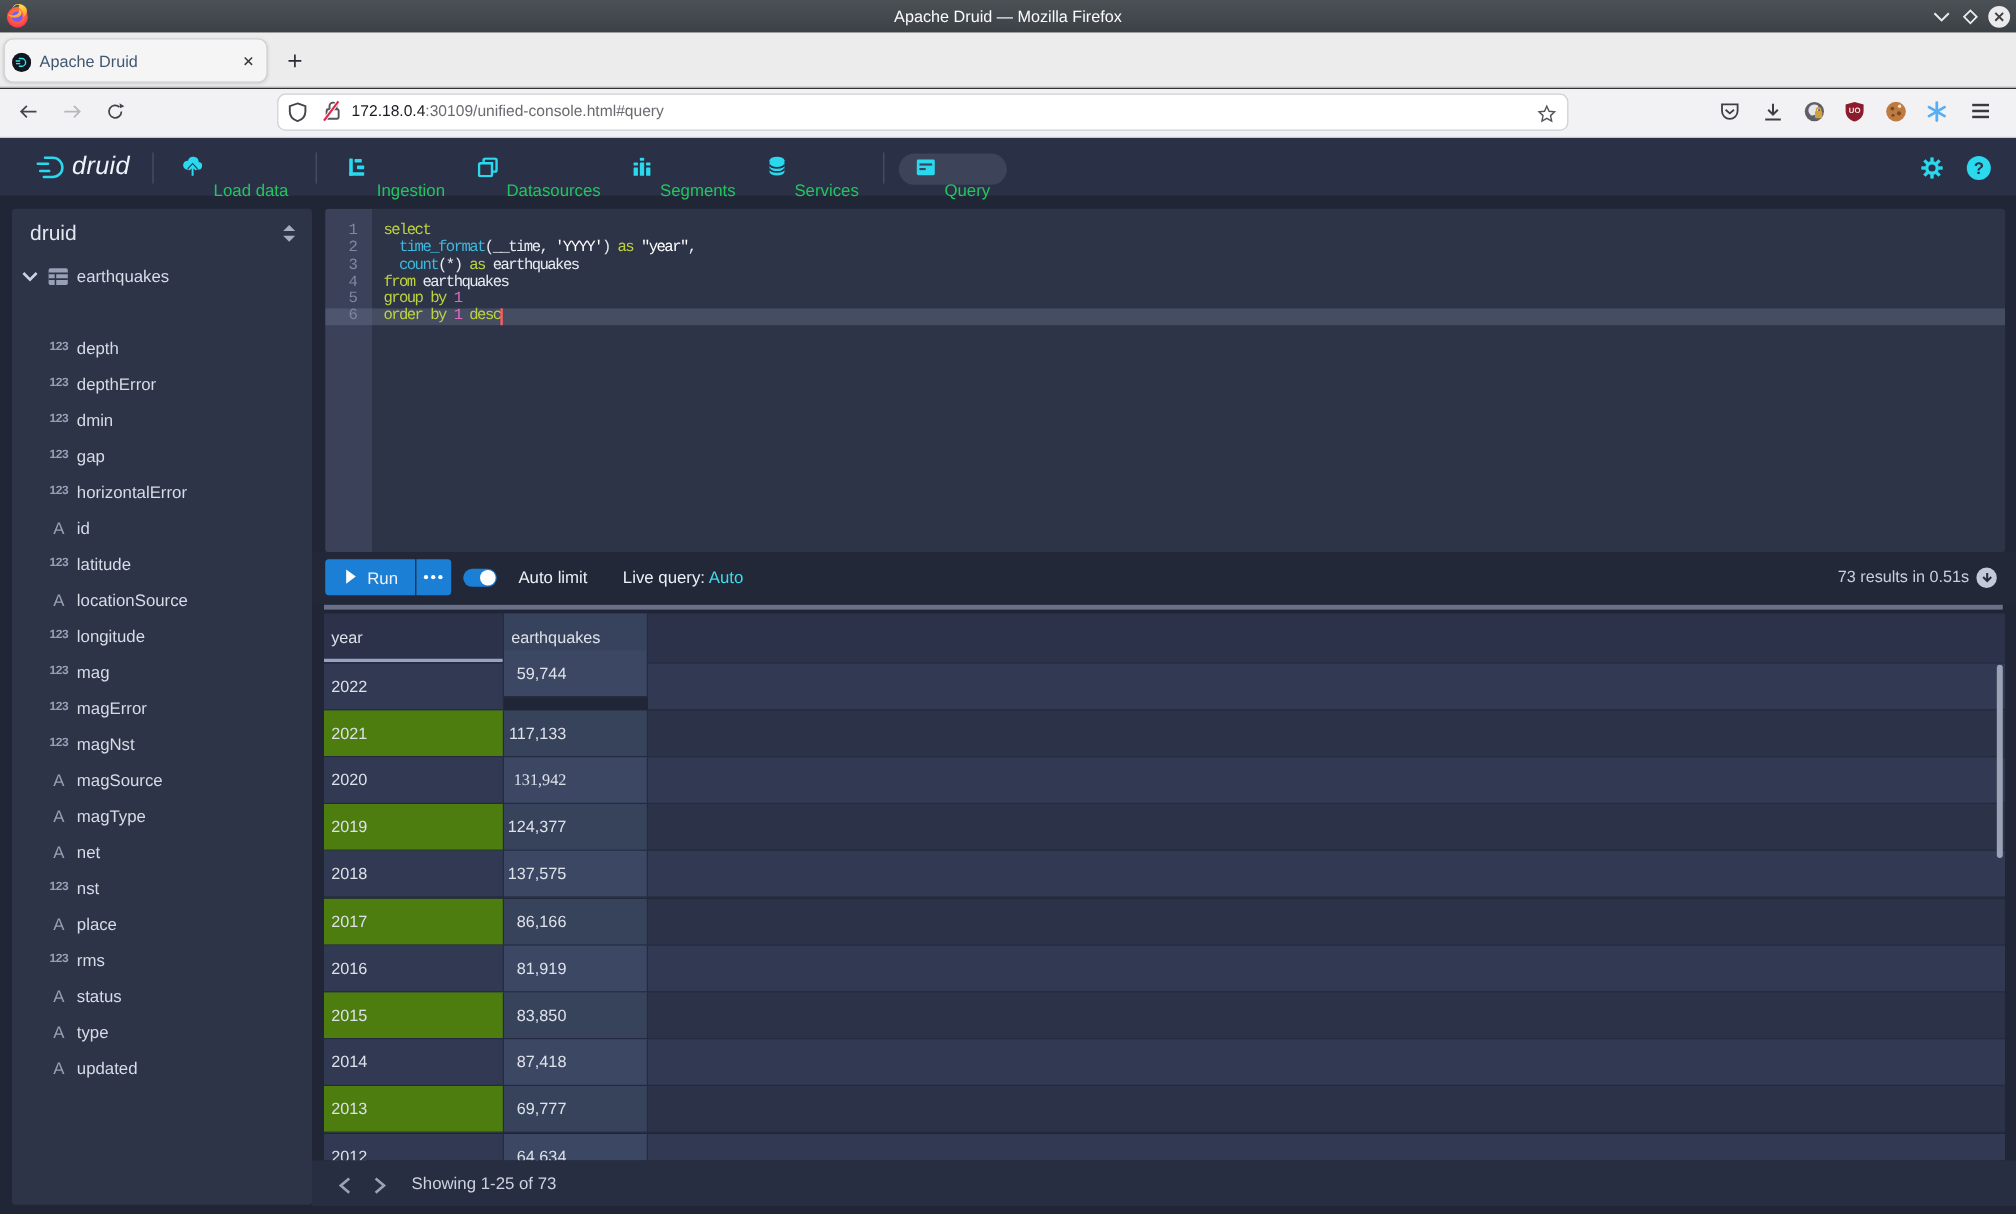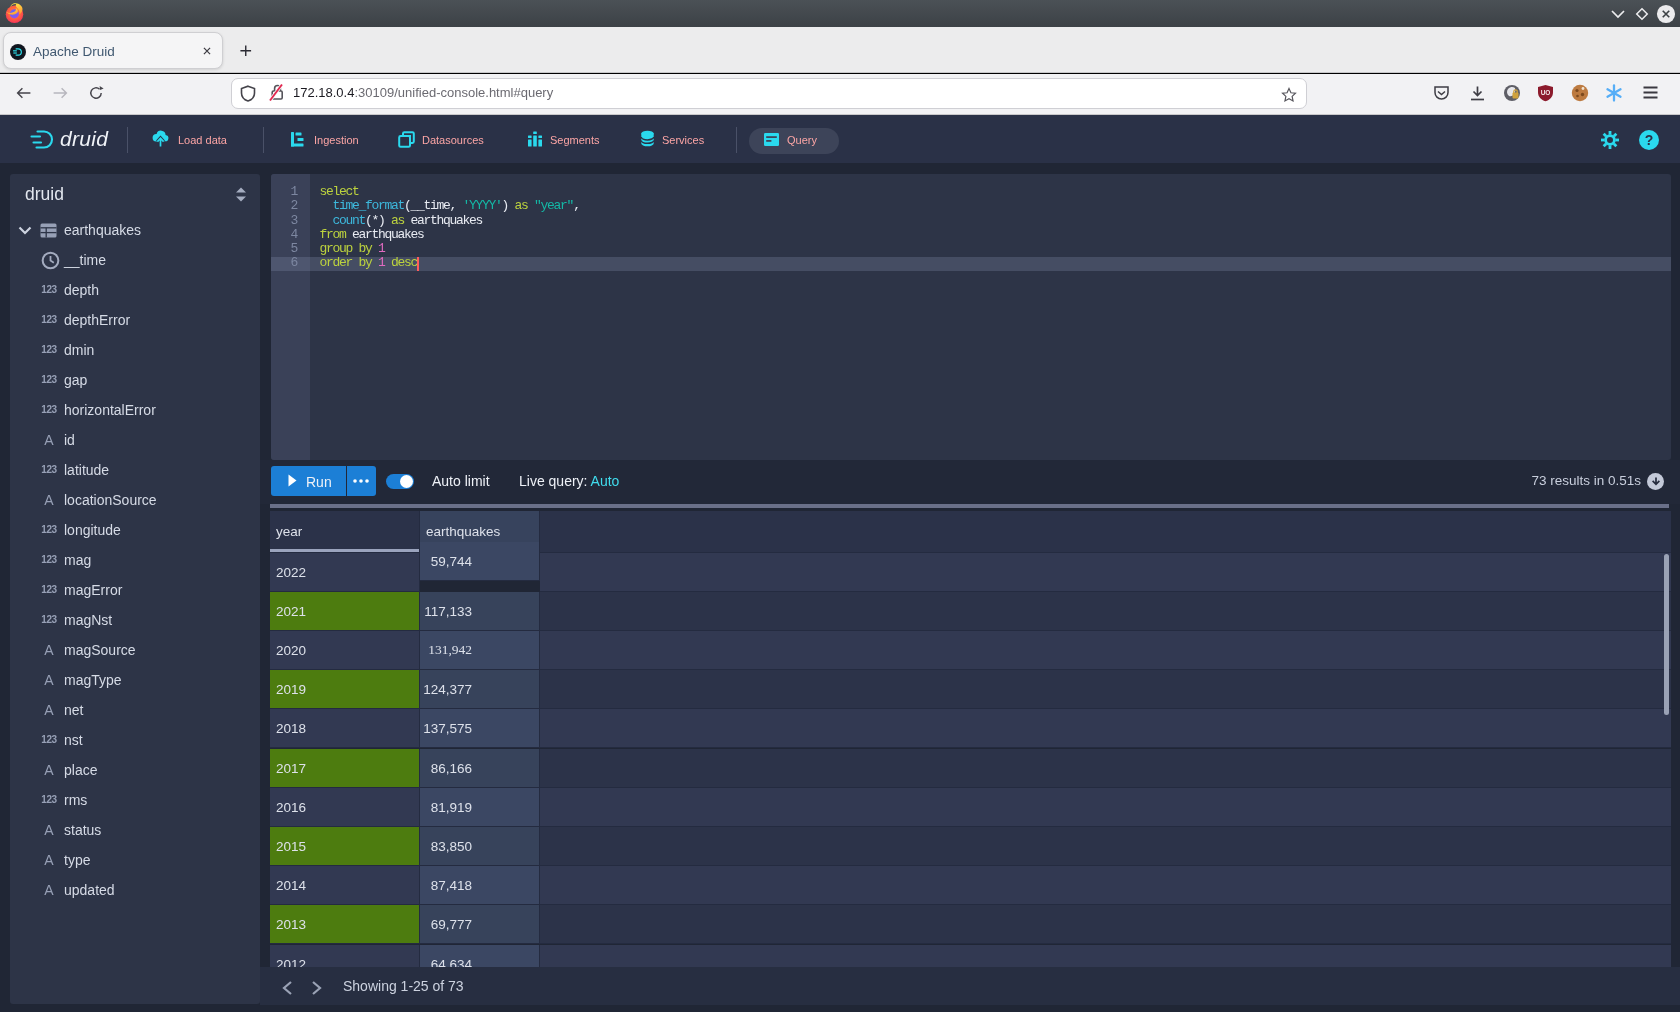--- a/index.html
+++ b/index.html
@@ -13,41 +13,41 @@
   #tabbar{left:0;top:27px;width:1680px;height:46px;background:#ececed;border-bottom:1px solid #c6c6c8;box-sizing:border-box;}
   #tab{left:3px;top:32px;width:220px;height:37px;background:#f5f5f6;border:1px solid #cfcfd2;box-sizing:border-box;border-radius:8px;box-shadow:0 1px 3px rgba(0,0,0,.12);}
   #tabtitle{left:33px;top:44px;font-size:13.5px;color:#405870;}
   #urlbar{left:0;top:74px;width:1680px;height:41px;background:#f2f2f4;border-bottom:1px solid #c9c8ca;box-sizing:border-box;}
   #urlfield{left:231px;top:78px;width:1074px;height:29px;background:#ffffff;
             border:1px solid #cfcfd4;border-radius:7px;}
   .urltext{top:85px;font-size:13px;}
   
   #page{left:0;top:115px;width:1680px;height:897px;background:#202635;}
   #dheader{left:0;top:115px;width:1680px;height:48px;background:#2a3147;}
-  .nav{top:130px;height:20px;line-height:20px;font-size:11px;color:#fca5a5;}
+  .nav{top:148px;height:20px;line-height:20px;font-size:14px;color:#22c55e;}
   .nsep{top:127px;width:1px;height:26px;background:#4a5168;}
   #qpill{left:749px;top:128px;width:90px;height:26px;background:#3d4459;border-radius:14px;}
   
   #sidebar{left:10px;top:174px;width:250px;height:830px;background:#2d3447;border-radius:3px;}
   #sbtitle{left:25px;top:184px;font-size:17.5px;color:#e3e7ef;}
   .srow{left:10px;width:250px;height:30px;}
   .slbl{position:absolute;left:54px;top:50%;transform:translateY(-50%);font-size:14px;color:#d6dbe6;}
   .sicon{position:absolute;left:30px;top:50%;transform:translateY(-50%);width:18px;text-align:center;
          color:#97a0b6;}
   .i123{font-size:10px;font-weight:bold;letter-spacing:-0.4px;}
   .iA{font-size:14px;}
   
   #editor{left:271px;top:173.5px;width:1400px;height:286.5px;background:#2d3447;border-radius:3px;overflow:hidden;}
   #gutter{position:absolute;left:0;top:0;width:39px;height:287px;background:#3a4158;}
   #curline{position:absolute;left:0;top:83px;width:1400px;height:14.3px;background:rgba(125,135,165,.30);}
   .code{position:absolute;margin:0;font-family:"Liberation Mono",monospace;font-size:13px;
         letter-spacing:-1.3px;line-height:14.3px;white-space:pre;}
   #lnums{left:0;top:11.5px;width:26px;text-align:right;color:#7d87a1;}
   #codebody{left:48.5px;top:11.5px;color:#e8ebf2;}
-  .kw{color:#bcd23e;} .fn{color:#3db8dc;} .st{color:#14b8a6;} .nm{color:#e06ac0;}
+  .kw{color:#bcd23e;} .fn{color:#3db8dc;} .st{color:#ffffff;} .nm{color:#e06ac0;}
   #cursor{position:absolute;left:146px;top:83px;width:2px;height:14.3px;background:#ff5c5c;}
   
   #runbar{left:260px;top:460px;width:1420px;height:43.5px;background:#222838;}
   #runbtn{left:270.5px;top:465.5px;width:75px;height:30px;background:#1c7fd6;border-radius:3px 0 0 3px;}
   #morebtn{left:346.5px;top:465.5px;width:29px;height:30px;background:#1c7fd6;border-radius:0 3px 3px 0;}
   #toggle{left:386px;top:473.5px;width:28px;height:15px;background:#1c7fd6;border-radius:8px;}
   #knob{position:absolute;right:1px;top:1px;width:13px;height:13px;background:#fff;border-radius:50%;}
   .rbtext{top:473px;height:16px;line-height:16px;font-size:14px;color:#eef1f7;}
   #splitter{left:270px;top:503.5px;width:1399px;height:4px;background:#6a7089;}
   
@@ -61,20 +61,21 @@
   .qlbl{position:absolute;right:67px;top:50%;transform:translateY(-50%);font-size:13.5px;color:#dde1ea;}
   
   #footer{left:260px;top:967px;width:1420px;height:38px;background:#272e41;}
   #showing{left:343px;top:967px;height:38px;line-height:38px;font-size:14px;color:#ccd2df;}
 </style>
 </head>
 <body>
 <div id="root">
 
 <div class="abs" id="titlebar"></div>
+<div class="abs" id="titletext">Apache Druid — Mozilla Firefox</div>
 <svg class="abs" style="left:4px;top:2px" width="21" height="22" viewBox="0 0 24 24">
   <defs>
     <radialGradient id="ffo" cx="50%" cy="40%" r="65%">
       <stop offset="0%" stop-color="#ff8a3c"></stop>
           <stop offset="55%" stop-color="#ff5f3f"></stop>
           <stop offset="100%" stop-color="#f42b60"></stop>
     </radialGradient>
     <linearGradient id="ffy" x1="0.2" y1="0" x2="0.6" y2="1">
       <stop offset="0%" stop-color="#ffea45"></stop>
           <stop offset="100%" stop-color="#ff9a36"></stop>
@@ -270,27 +271,20 @@
   <svg style="position:absolute;left:30px;top:8px" width="17" height="15" viewBox="0 0 17 15">
     <rect x="0.5" y="0.5" width="16" height="14" rx="1.5" fill="#97a0b6"></rect>
     <g stroke="#2d3447" stroke-width="1.3">
       <path d="M0.5 4.8 H16.5"></path>
           <path d="M0.5 9.6 H16.5"></path>
           <path d="M6.2 4.8 V14.5"></path>
     </g>
       </svg>
   <span class="slbl">earthquakes</span>
     </div>
-<div class="abs srow" style="top:245.0px;">
-      <svg style="position:absolute;left:30.5px;top:5.5px" width="19" height="19" viewBox="0 0 16 16">
-        <circle cx="8" cy="8" r="6.6" fill="none" stroke="#a3abbf" stroke-width="1.7"></circle>
-        <path d="M8 4.3 V8 L10.8 9.8" fill="none" stroke="#a3abbf" stroke-width="1.5"></path>
-      </svg>
-      <span class="slbl">__time</span>
-    </div>
 <div class="abs srow" style="top:275.0px;">
       <span class="sicon i123" style="top:48%;">123</span>
       <span class="slbl">depth</span>
     </div>
 <div class="abs srow" style="top:305.0px;">
       <span class="sicon i123" style="top:48%;">123</span>
       <span class="slbl">depthError</span>
     </div>
 <div class="abs srow" style="top:335.0px;">
       <span class="sicon i123" style="top:48%;">123</span>

